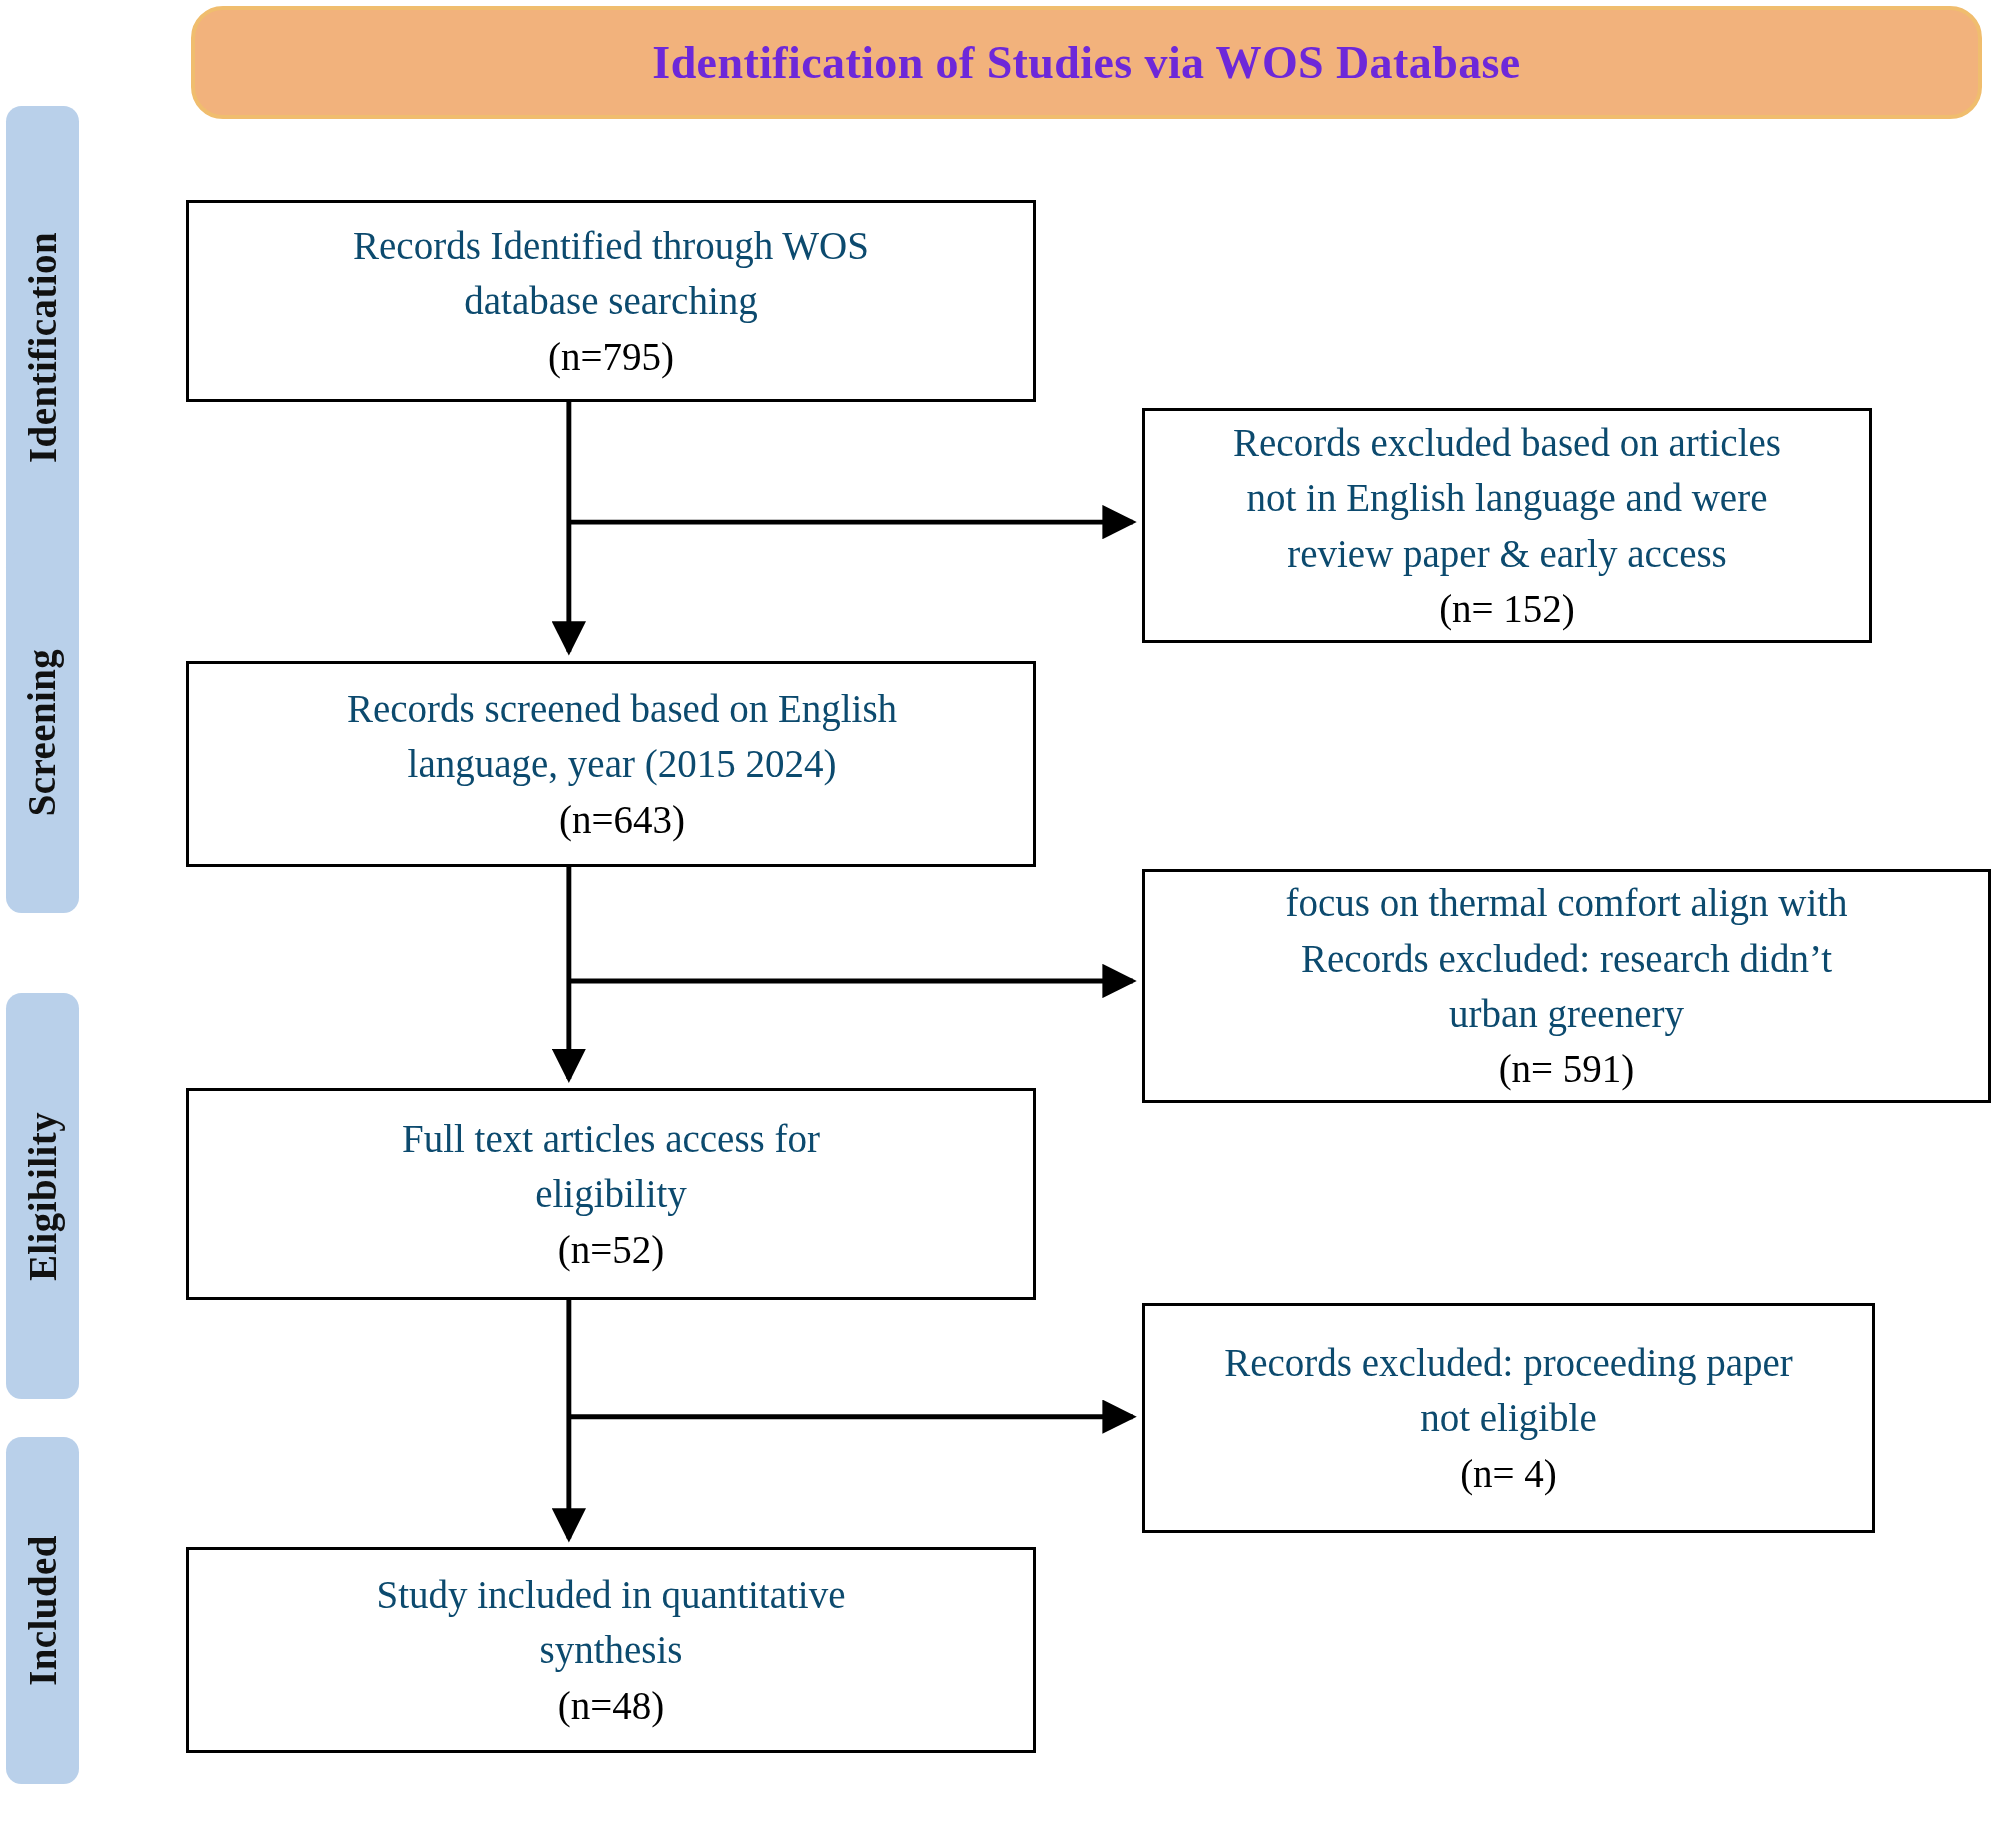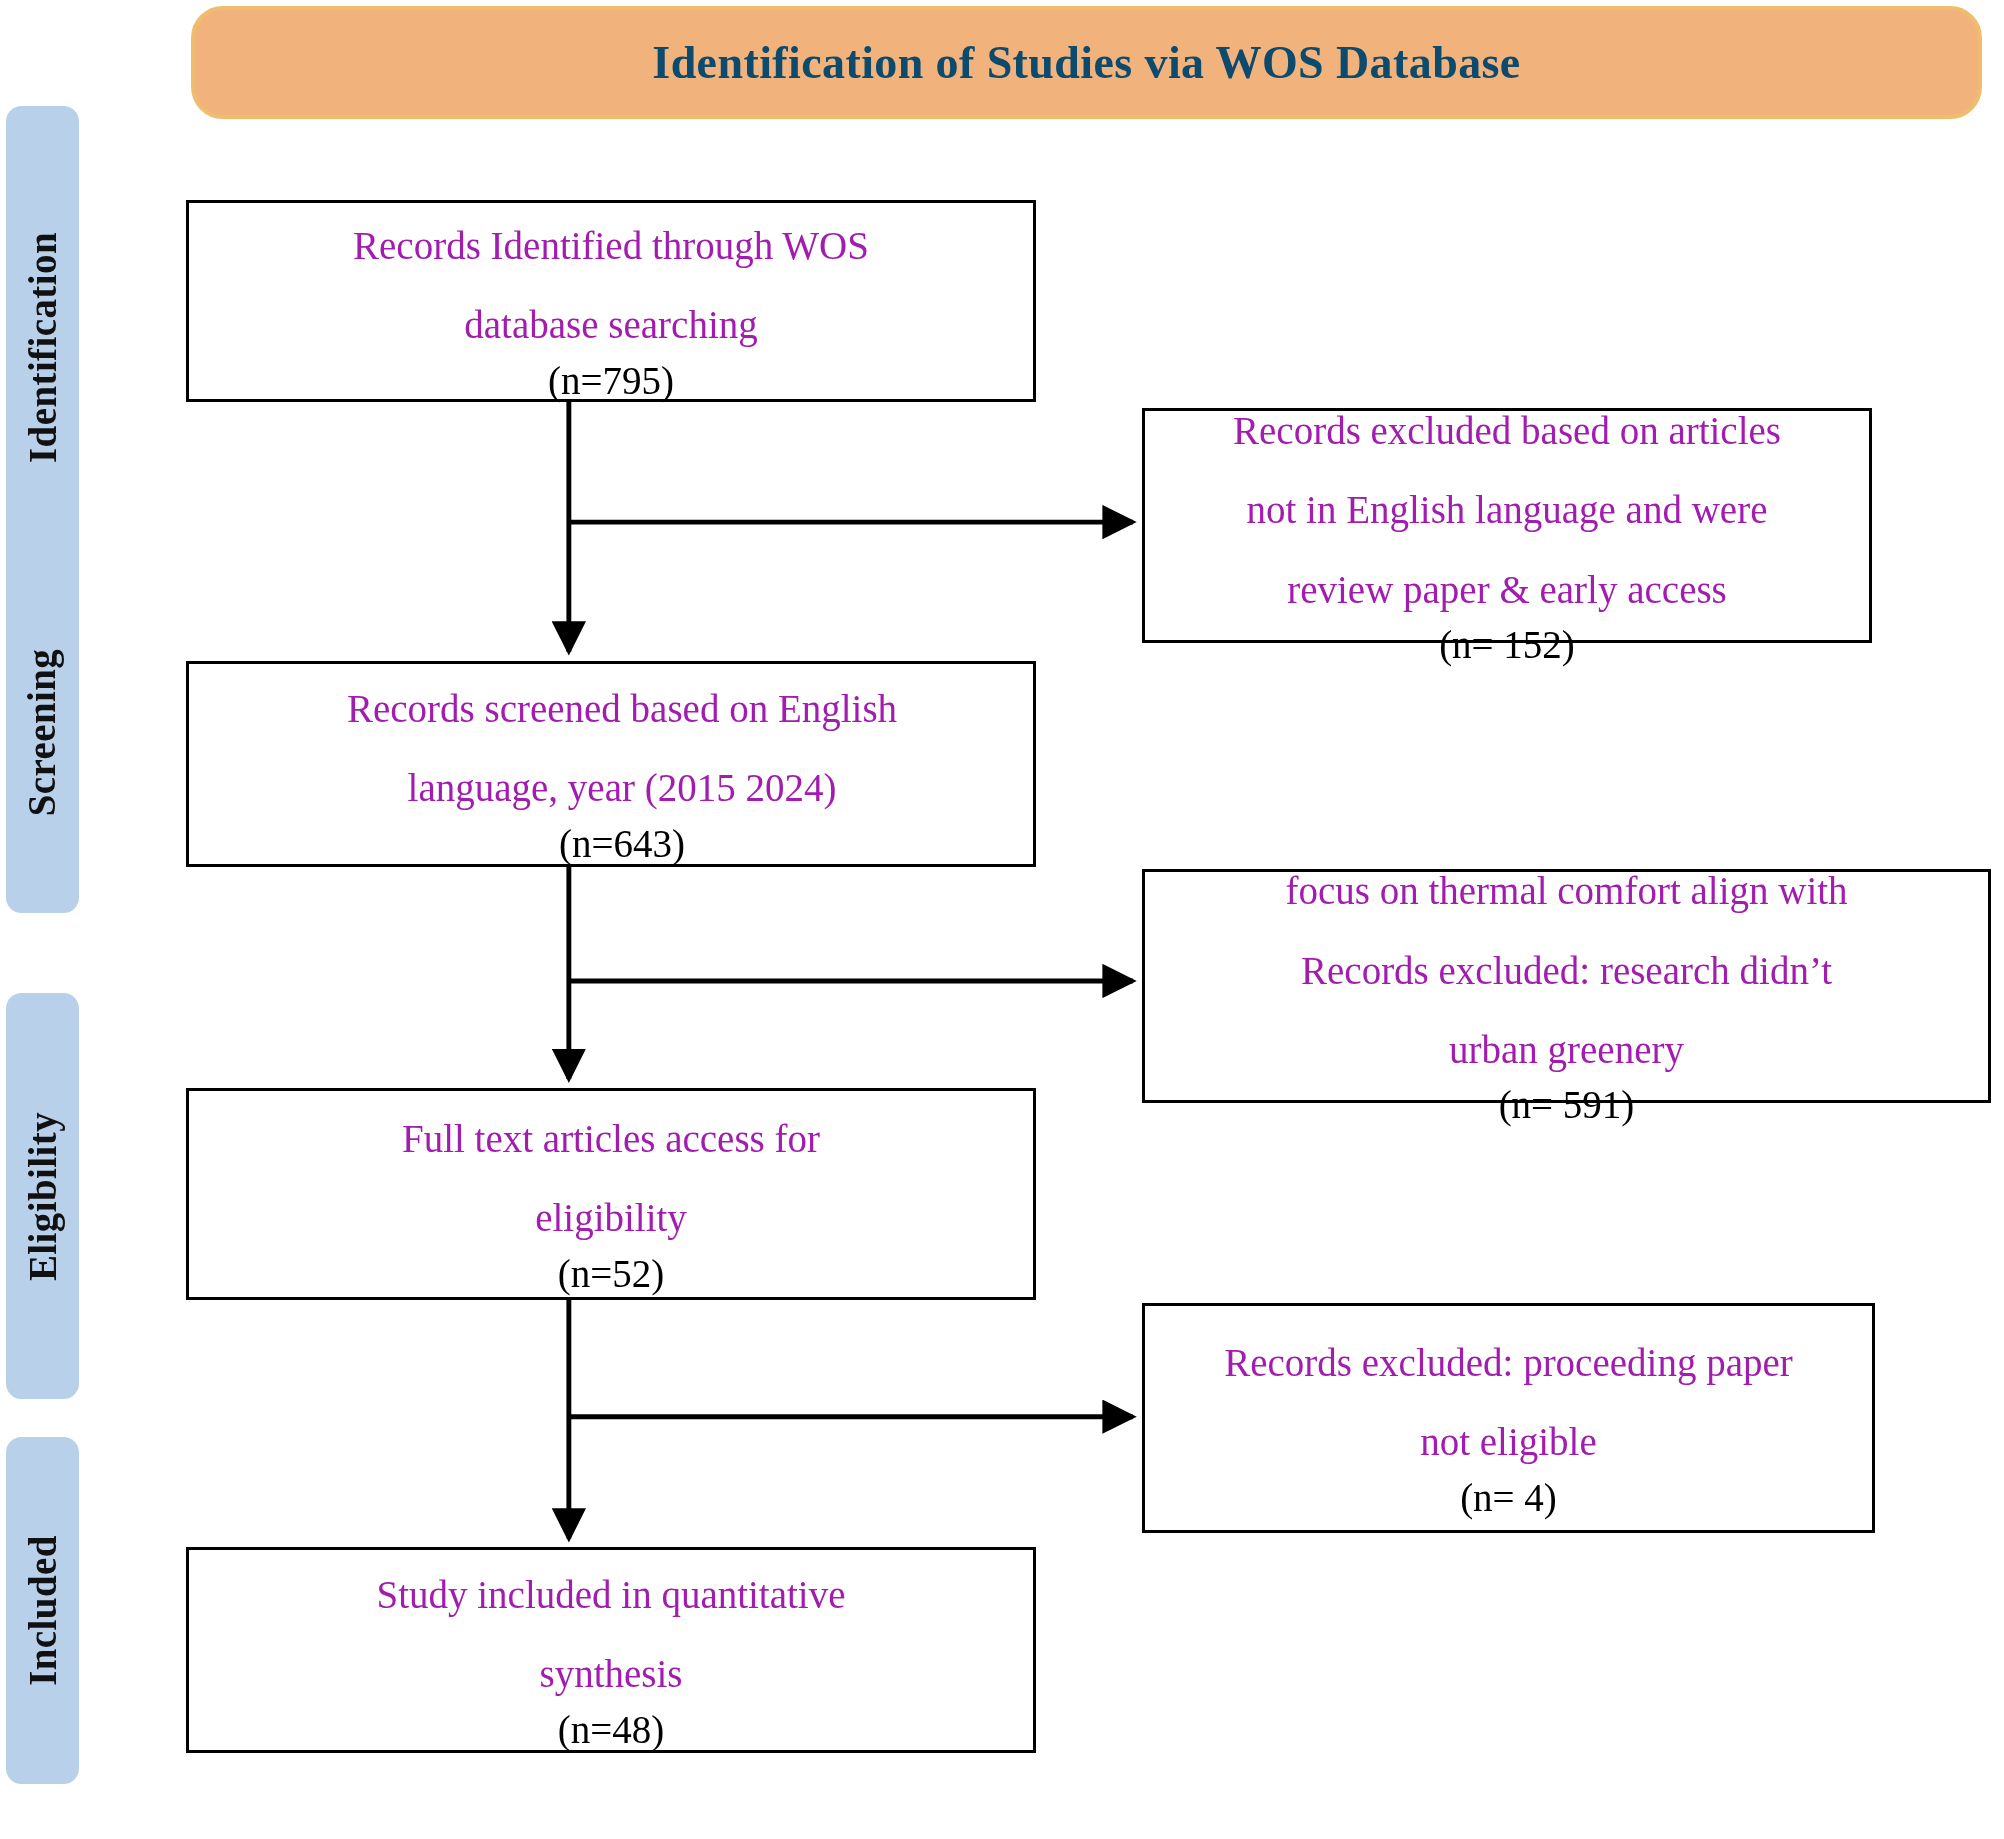--- a/index.html
+++ b/index.html
@@ -30,21 +30,21 @@
     border: 4.2px solid #f0bd6e;
     border-radius: 32px;
     box-sizing: border-box;
     display: flex;
     align-items: center;
     justify-content: center;
   }
   #header-title {
     font-size: 46px;
     font-weight: bold;
-    color: #0c4a6e;
+    color: #6d28d9;
     letter-spacing: 0.4px;
     text-align: left;
     white-space: nowrap;
   }
 
   
   .stage-label {
     position: absolute;
     left: 5.6px;
     width: 73px;
@@ -76,24 +76,23 @@
     box-sizing: border-box;
     display: flex;
     flex-direction: column;
     align-items: center;
     justify-content: center;
     padding: 4.2px 18px;
   }
   .flow-box .box-line {
     font-size: 39px;
     line-height: 1.42;
-    color: #a21caf;
+    color: #0c4a6e;
     text-align: center;
     white-space: nowrap;
-    margin-top: 24px;
   }
   .flow-box .box-count {
     font-size: 39px;
     line-height: 1.42;
     color: #000000;
     text-align: center;
     white-space: nowrap;
   }
 
   

